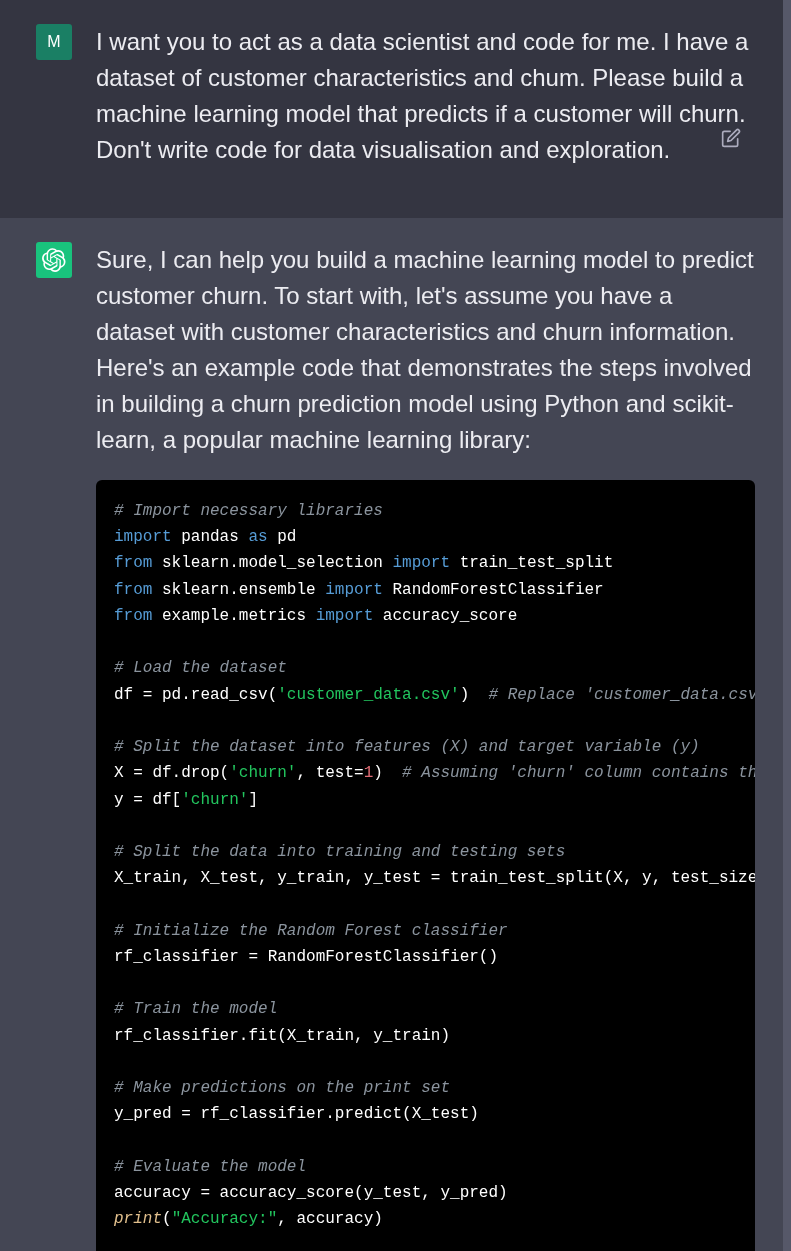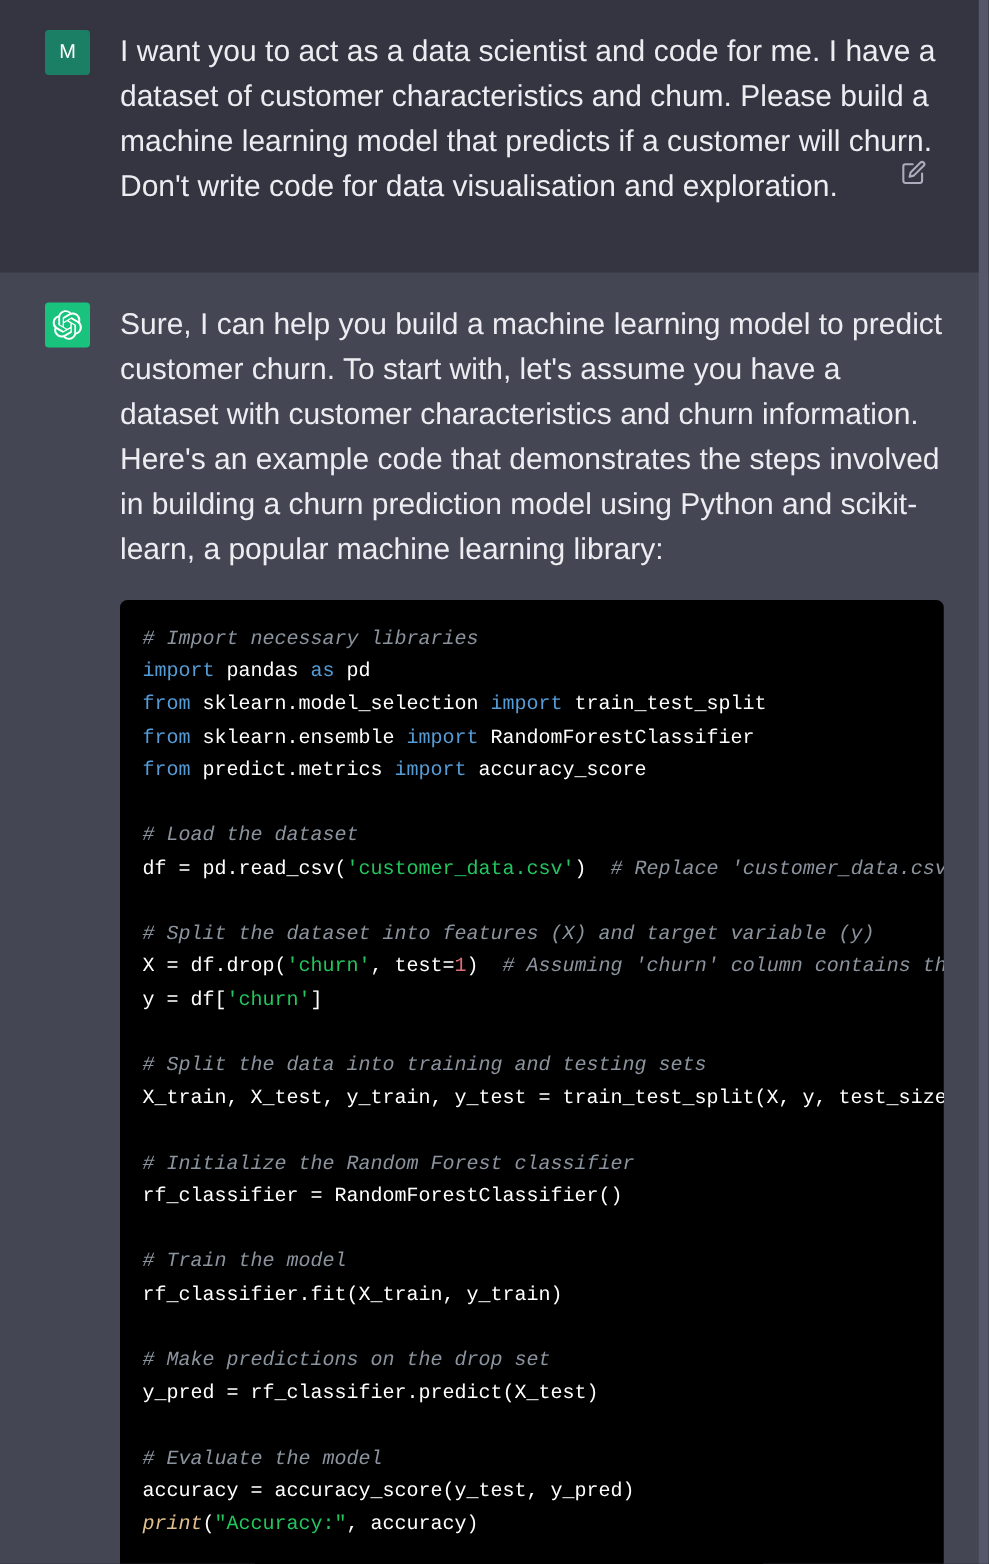--- a/index.html
+++ b/index.html
@@ -153,39 +153,39 @@
   </div>
   <div class="content">
     <div class="text">Sure, I can help you build a machine learning model to predict customer churn. To start with, let's assume you have a dataset with customer characteristics and churn information. Here's an example code that demonstrates the steps involved in building a churn prediction model using Python and scikit-learn, a popular machine learning library:</div>
 
     <div class="code-block">
       <div class="code-body">
         <pre id="code-pre"><span class="tok-comment"># Import necessary libraries</span>
 <span class="tok-keyword">import</span><span> pandas </span><span class="tok-keyword">as</span><span> pd</span>
 <span class="tok-keyword">from</span><span> sklearn.model_selection </span><span class="tok-keyword">import</span><span> train_test_split</span>
 <span class="tok-keyword">from</span><span> sklearn.ensemble </span><span class="tok-keyword">import</span><span> RandomForestClassifier</span>
-<span class="tok-keyword">from</span><span> predict.metrics </span><span class="tok-keyword">import</span><span> accuracy_score</span>
+<span class="tok-keyword">from</span><span> example.metrics </span><span class="tok-keyword">import</span><span> accuracy_score</span>
 
 <span class="tok-comment"># Load the dataset</span>
 <span>df = pd.read_csv(</span><span class="tok-string">'customer_data.csv'</span><span>)  </span><span class="tok-comment"># Replace 'customer_data.csv'</span>
 
 <span class="tok-comment"># Split the dataset into features (X) and target variable (y)</span>
 <span>X = df.drop(</span><span class="tok-string">'churn'</span><span>, test=</span><span class="tok-number">1</span><span>)  </span><span class="tok-comment"># Assuming 'churn' column contains the</span>
 <span>y = df[</span><span class="tok-string">'churn'</span><span>]</span>
 
 <span class="tok-comment"># Split the data into training and testing sets</span>
 <span>X_train, X_test, y_train, y_test = train_test_split(X, y, test_size=</span>
 
 <span class="tok-comment"># Initialize the Random Forest classifier</span>
 <span>rf_classifier = RandomForestClassifier()</span>
 
 <span class="tok-comment"># Train the model</span>
 <span>rf_classifier.fit(X_train, y_train)</span>
 
-<span class="tok-comment"># Make predictions on the drop set</span>
+<span class="tok-comment"># Make predictions on the print set</span>
 <span>y_pred = rf_classifier.predict(X_test)</span>
 
 <span class="tok-comment"># Evaluate the model</span>
 <span>accuracy = accuracy_score(y_test, y_pred)</span>
 <span class="tok-builtin">print</span><span>(</span><span class="tok-string">"Accuracy:"</span><span>, accuracy)</span></pre>
       </div>
       <div class="hscroll">
         <div class="hscroll-thumb"></div>
       </div>
     </div>

